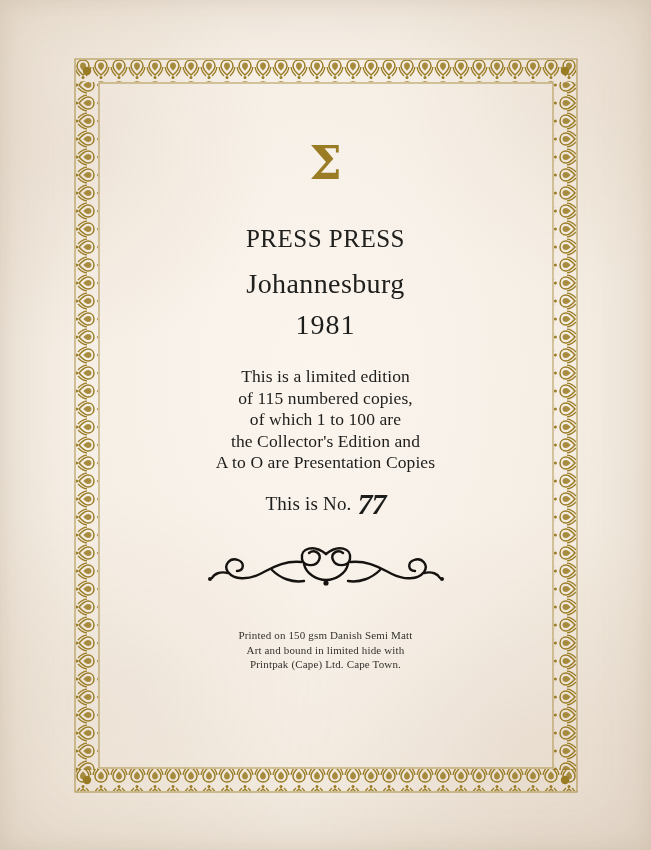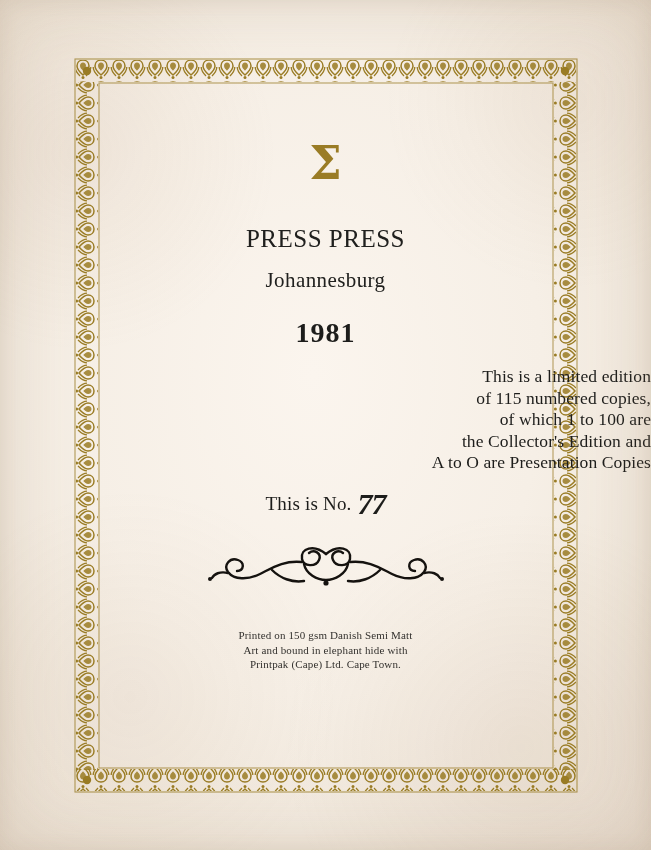--- a/index.html
+++ b/index.html
@@ -84,47 +84,45 @@
     letter-spacing: 0.5px;
     color: #20201e;
     font-family: "Liberation Serif", serif;
   }
 
   .city {
     position: absolute;
     left: 0;
     right: 0;
     top: 268px;
-    font-size: 21px;
+    font-size: 28px;
     color: #20201e;
     letter-spacing: 0.4px;
   }
 
   .year {
     position: absolute;
     left: 0;
     right: 0;
     top: 309px;
     font-size: 28px;
-    font-weight: 700;
+    font-weight: 400;
     color: #1d1d1b;
     letter-spacing: 1px;
-    margin-top: 8px;
   }
 
   .statement {
     position: absolute;
     left: 0;
     right: 0;
     top: 366px;
     font-size: 17.5px;
     line-height: 21.5px;
     color: #1d1d1b;
     letter-spacing: 0.1px;
-    text-align: right;
   }
   .statement div { white-space: nowrap; }
 
   .copy-line {
     position: absolute;
     left: 0;
     right: 0;
     top: 483px;
     font-size: 19px;
     color: #1d1d1b;
@@ -261,20 +259,20 @@
         <g fill="#15120f">
           <circle cx="150" cy="43" r="2.6"></circle>
           <circle cx="34" cy="39" r="2"></circle>
           <circle cx="266" cy="39" r="2"></circle>
         </g>
       </svg>
     </div>
 
     <div class="colophon">
       <div>Printed on 150 gsm Danish Semi Matt</div>
-      <div>Art and bound in elephant hide with</div>
+      <div>Art and bound in limited hide with</div>
       <div>Printpak (Cape) Ltd. Cape Town.</div>
     </div>
 
   </div>
 
   <div class="edge-shadow"></div>
 </div>
 
 </body></html>

